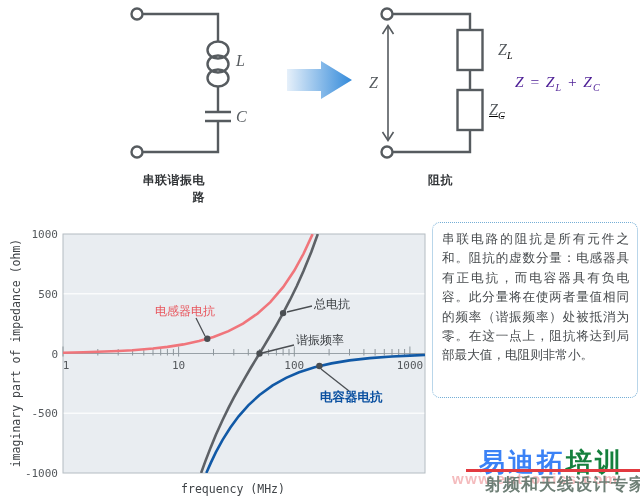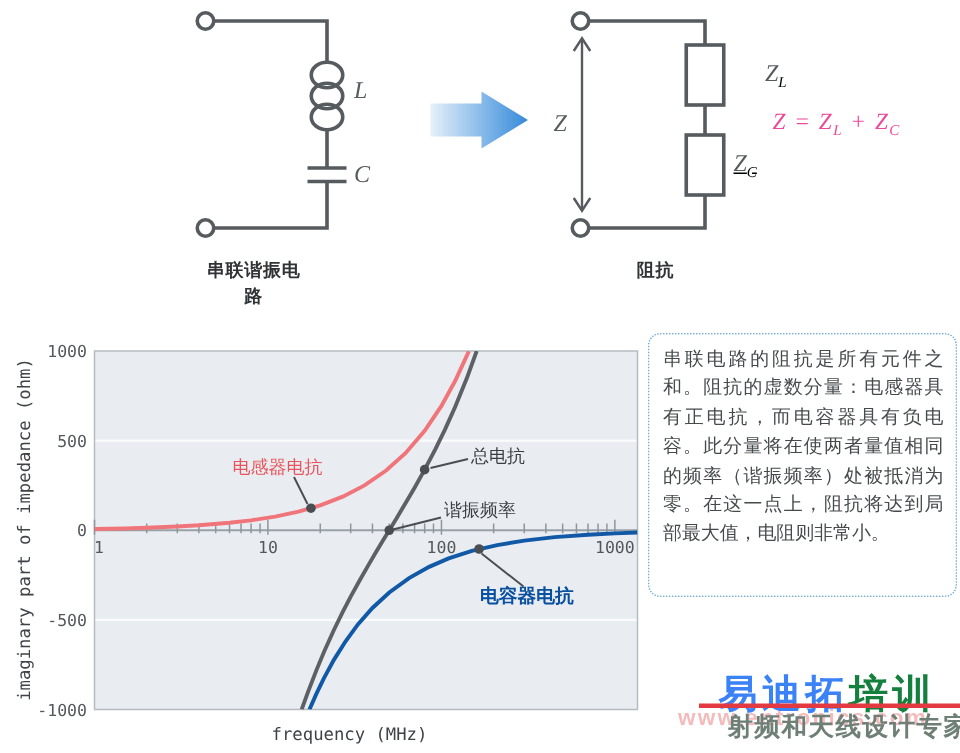--- a/index.html
+++ b/index.html
@@ -2,24 +2,24 @@
 <html><head>
 <meta charset="utf-8">
 <style>
   html,body{margin:0;padding:0;background:#fff;}
   body{width:640px;height:502px;position:relative;overflow:hidden;font-family:"Liberation Sans",sans-serif;}
   .abs{position:absolute;}
   #gfx{position:absolute;left:0;top:0;}
   
   .circuit{stroke:#565b5f;stroke-width:2.4;fill:none;}
   .circuit-fill{fill:#fff;}
-  .cn-caption{font-size:12px;font-weight:600;color:#303336;letter-spacing:.5px;text-align:center;}
+  .cn-caption{font-size:12px;font-weight:600;color:#303336;letter-spacing:.5px;text-align:right;}
   .comp-label{font-family:"Liberation Serif",serif;font-style:italic;font-size:16px;color:#565b5f;}
   .sub{font-size:10px;font-family:"Liberation Serif",serif;font-style:italic;position:relative;top:4px;}
-  .equation{font-family:"Liberation Serif",serif;font-style:italic;font-size:15.5px;color:#ec4899;letter-spacing:1px;}
+  .equation{font-family:"Liberation Serif",serif;font-style:italic;font-size:15.5px;color:#4c1d95;letter-spacing:1px;}
   
   .gridline{stroke:#fafbfc;stroke-width:1.5;}
   .zeroline{stroke:#99a1a7;stroke-width:1.2;}
   .tick{stroke:#8d969c;stroke-width:1;}
   .ticklabel{font-family:"DejaVu Sans Mono",monospace;font-size:11px;fill:#54585c;}
   .axis-title{font-family:"DejaVu Sans Mono",monospace;font-size:11.5px;fill:#3f4347;}
   .leader{stroke:#4a4e52;stroke-width:1.3;}
   .dot{fill:#4a4e52;}
   .ann{font-family:"Liberation Sans",sans-serif;font-size:12px;}
   .ann-red{fill:#e8545b;}
@@ -141,21 +141,21 @@
     <text class="axis-title" x="233" y="493" text-anchor="middle">frequency (MHz)</text>
     <text class="axis-title" transform="translate(20,353) rotate(-90)" text-anchor="middle">imaginary part of impedance (ohm)</text>
   </g>
 </svg>
 
 <div class="abs comp-label" style="left:236px;top:52px;">L</div>
 <div class="abs comp-label" style="left:236px;top:108px;">C</div>
 <div class="abs cn-caption" style="left:133px;top:172px;width:72px;">串联谐振电路</div>
 
 <div class="abs comp-label" style="left:369px;top:74px;">Z</div>
-<div class="abs" style="left:510px;top:41px;">
+<div class="abs" style="left:498px;top:41px;">
   <span class="comp-label">Z</span><span class="sub">L</span>
 </div>
 <div class="abs" style="left:489px;top:101px;text-decoration:underline;">
   <span class="comp-label">Z</span><span class="sub">C</span>
 </div>
 <div class="abs cn-caption" style="left:421px;top:172px;width:32px;">阻抗</div>
 
 <div class="abs equation" style="left:515px;top:73px;">
   <span>Z</span>
   <span>=</span>

